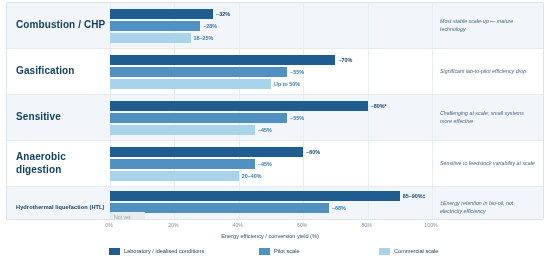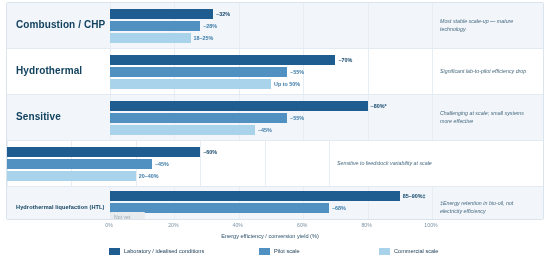--- a/index.html
+++ b/index.html
@@ -119,21 +119,21 @@
             <div class="barline">
               <div class="bar s2" style="width:25%"></div>
               <span class="vlabel soft">18–25%</span>
             </div>
           </div>
         </div>
         <div class="note">Most stable scale-up — mature technology</div>
       </div>
 
       <div class="row plain">
-        <div class="rowlabel">Hydrothermal</div>
+        <div class="rowlabel">Gasification</div>
         <div class="plot">
           <div class="grid">
             <i style="left:0%"></i>
               <i style="left:20%"></i>
               <i style="left:40%"></i>
               <i style="left:60%"></i>
               <i style="left:80%"></i>
               <i style="left:100%"></i>
           </div>
           <div class="bars">
@@ -177,20 +177,21 @@
             <div class="barline">
               <div class="bar s2" style="width:45%"></div>
               <span class="vlabel soft">~45%</span>
             </div>
           </div>
         </div>
         <div class="note">Challenging at scale; small systems more effective</div>
       </div>
 
       <div class="row plain">
+        <div class="rowlabel">Anaerobic digestion</div>
         <div class="plot">
           <div class="grid">
             <i style="left:0%"></i>
               <i style="left:20%"></i>
               <i style="left:40%"></i>
               <i style="left:60%"></i>
               <i style="left:80%"></i>
               <i style="left:100%"></i>
           </div>
           <div class="bars">

